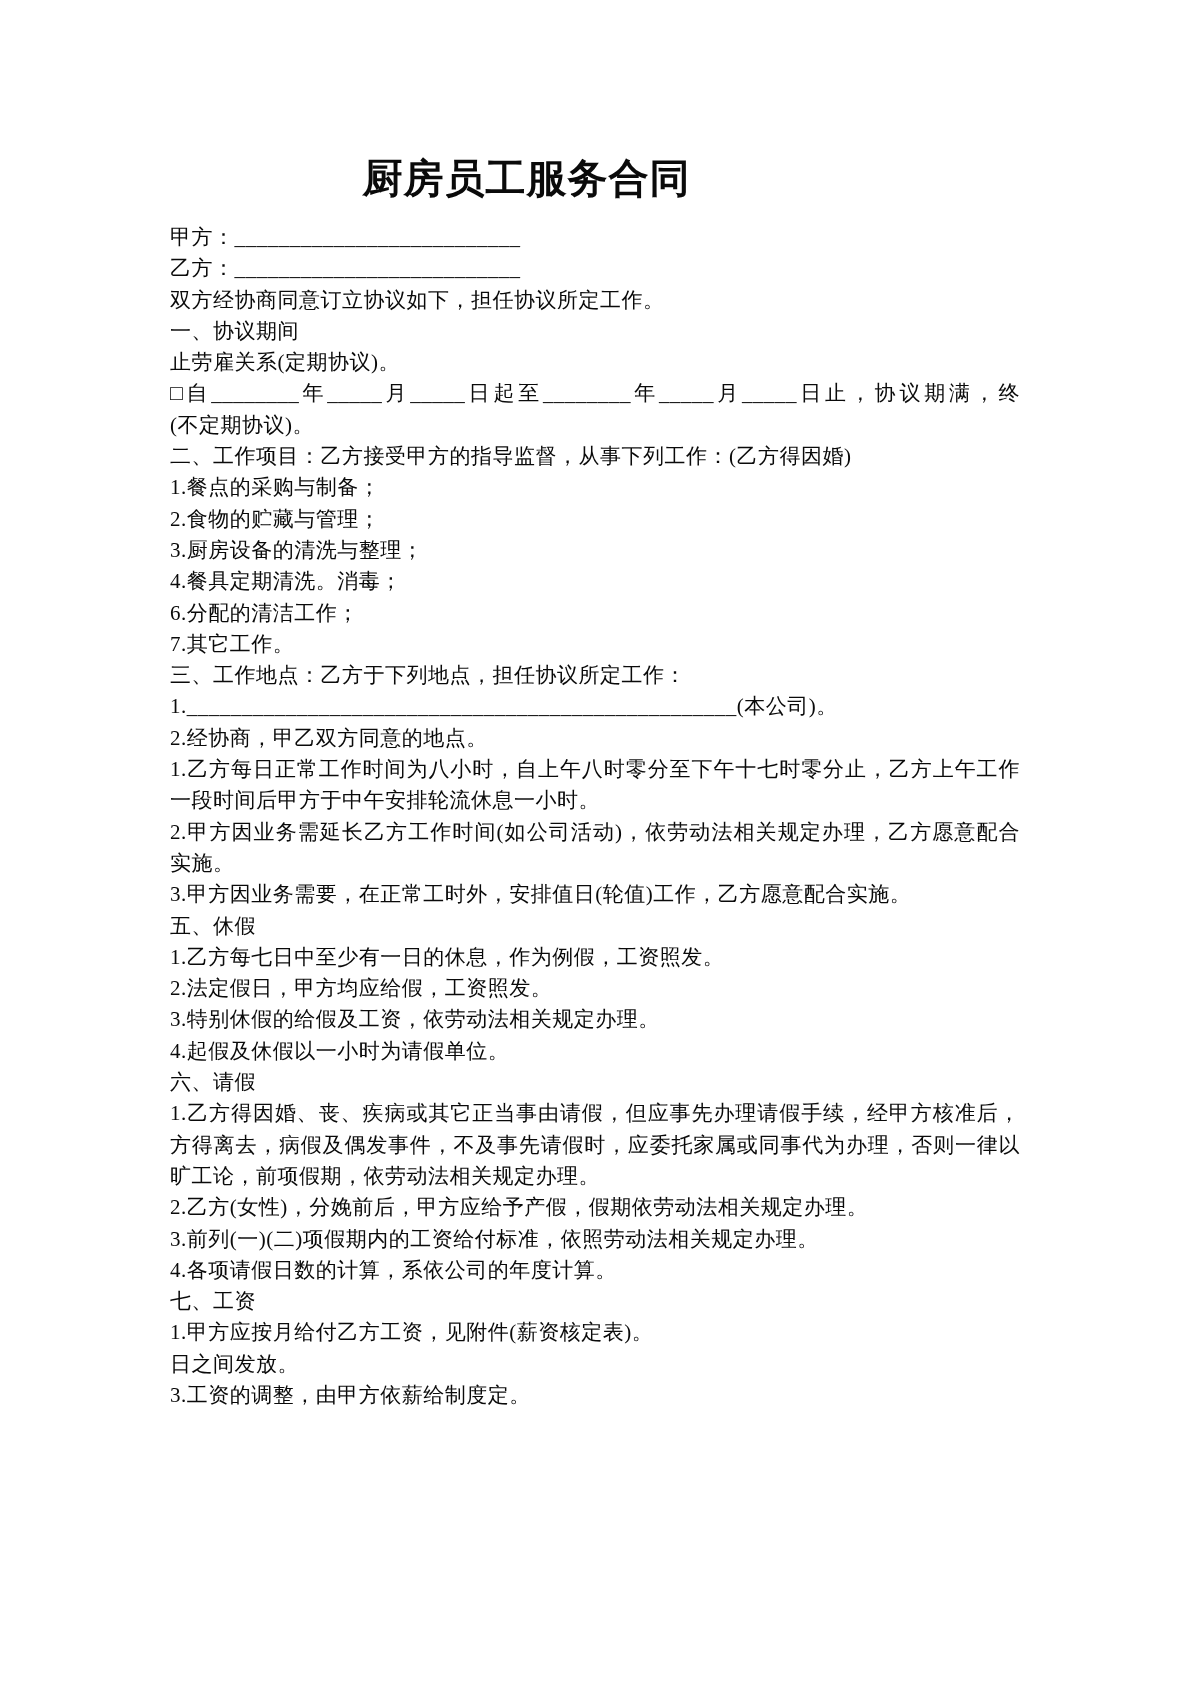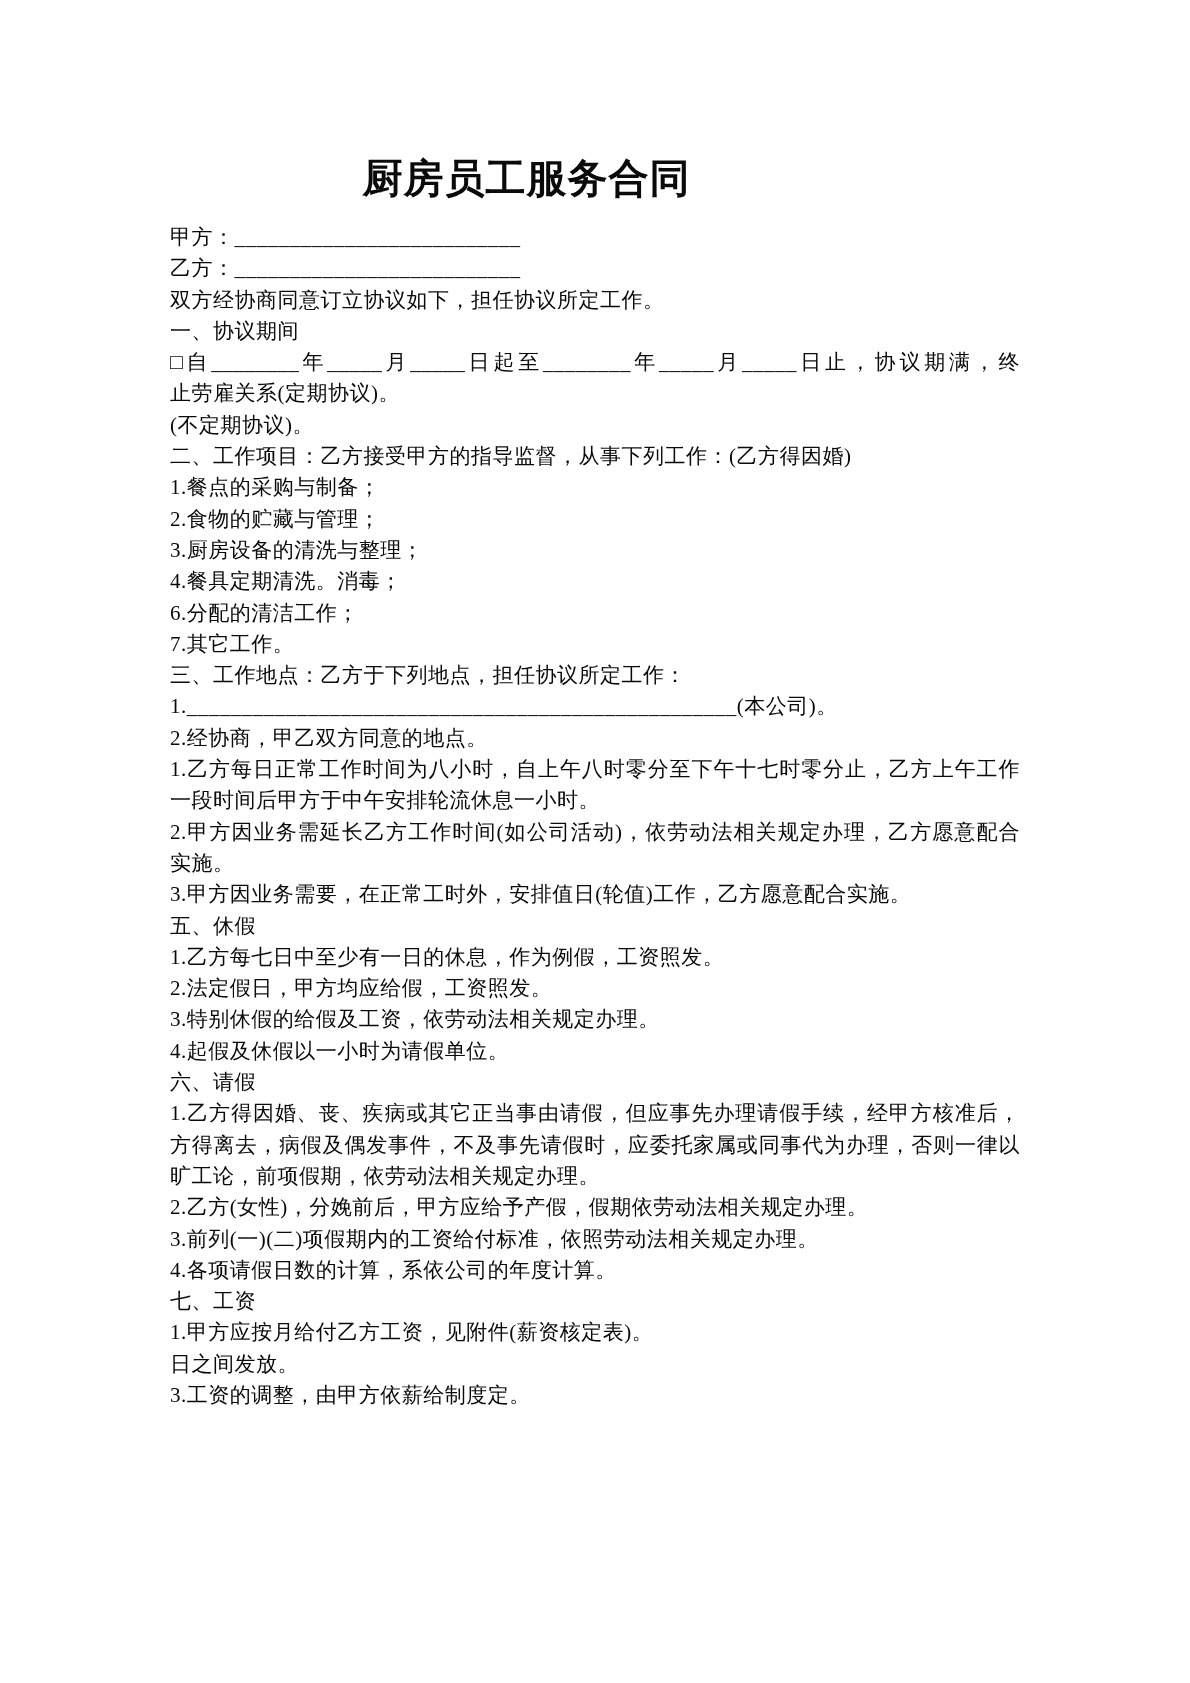--- a/index.html
+++ b/index.html
@@ -48,22 +48,22 @@
 </head>
 <body>
 
 <div class="page">
   <h1 class="doc-title">厨房员工服务合同</h1>
   <div class="doc-body">
       <div class="doc-line">甲方：__________________________</div>
       <div class="doc-line">乙方：__________________________</div>
       <div class="doc-line">双方经协商同意订立协议如下，担任协议所定工作。</div>
       <div class="doc-line">一、协议期间</div>
+      <div class="doc-line">止劳雇关系(定期协议)。</div>
       <div class="doc-line fill">□自________年_____月_____日起至________年_____月_____日止，协议期满，终</div>
-      <div class="doc-line">止劳雇关系(定期协议)。</div>
       <div class="doc-line">(不定期协议)。</div>
       <div class="doc-line">二、工作项目：乙方接受甲方的指导监督，从事下列工作：(乙方得因婚)</div>
       <div class="doc-line">1.餐点的采购与制备；</div>
       <div class="doc-line">2.食物的贮藏与管理；</div>
       <div class="doc-line">3.厨房设备的清洗与整理；</div>
       <div class="doc-line">4.餐具定期清洗。消毒；</div>
       <div class="doc-line">6.分配的清洁工作；</div>
       <div class="doc-line">7.其它工作。</div>
       <div class="doc-line">三、工作地点：乙方于下列地点，担任协议所定工作：</div>
       <div class="doc-line">1.__________________________________________________(本公司)。</div>

